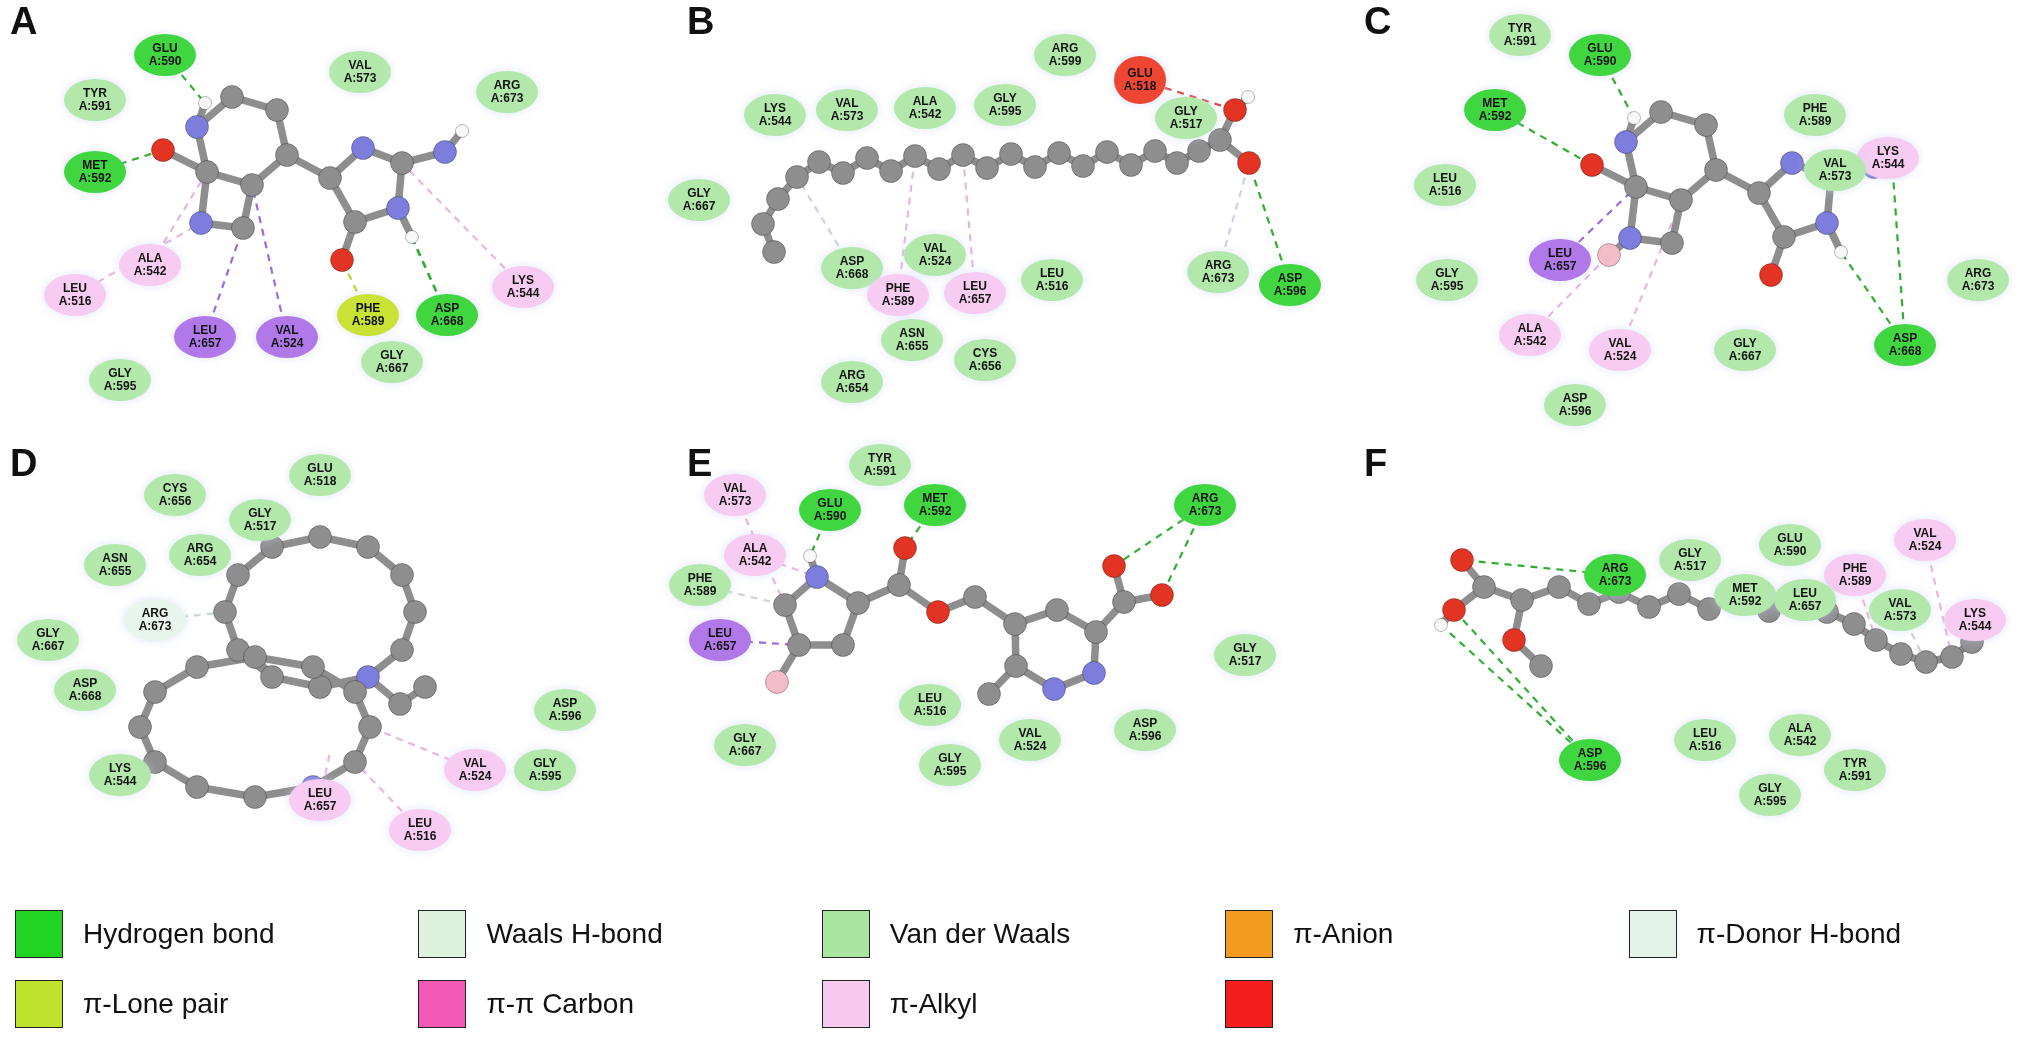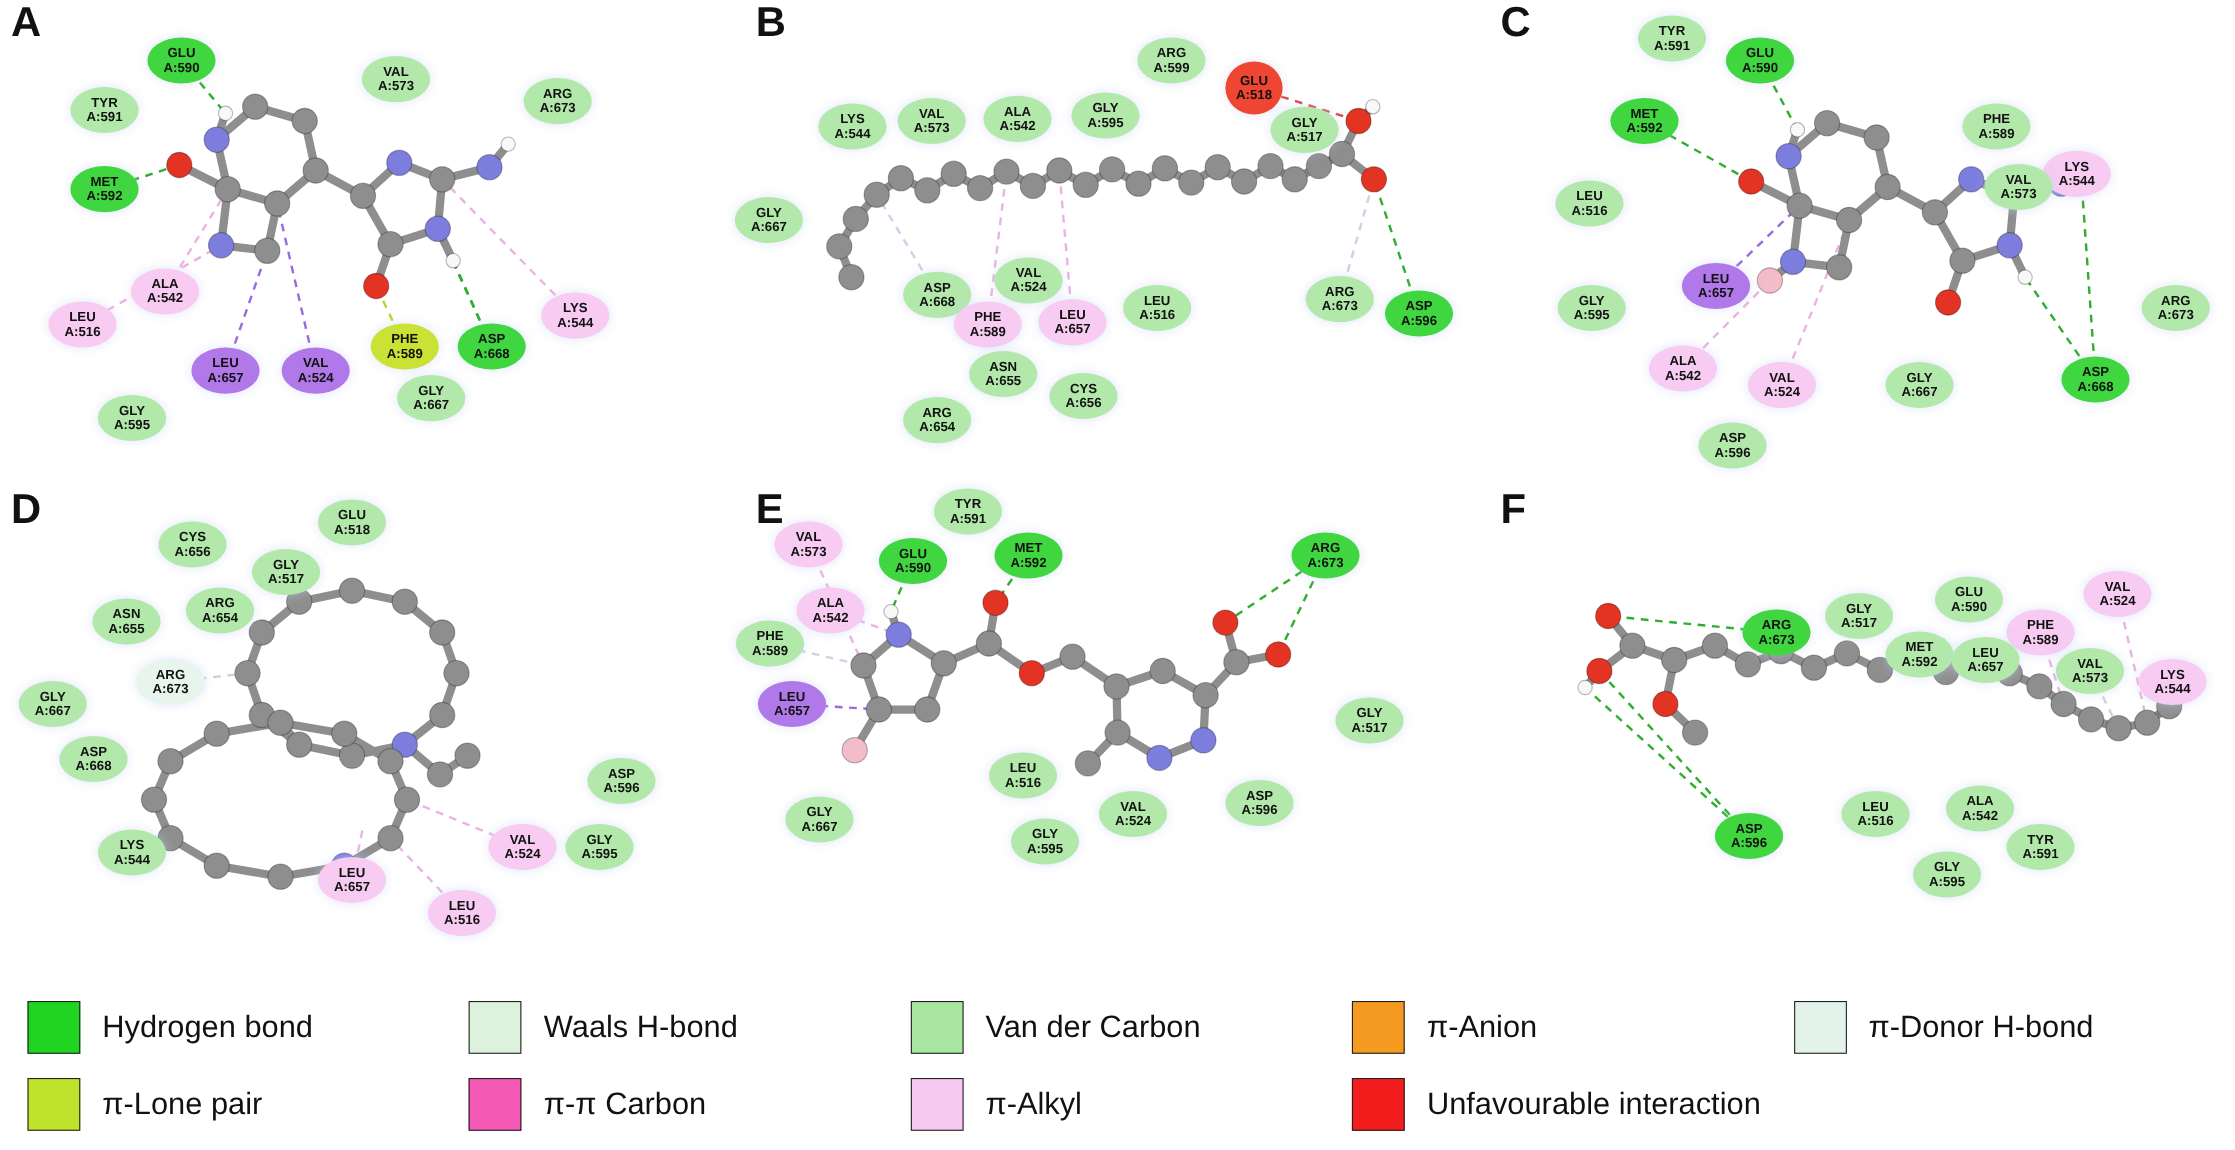--- a/index.html
+++ b/index.html
@@ -8,21 +8,21 @@
   #panels{position:absolute;inset:0;}
   .panel{position:absolute;}
   .plabel{position:absolute;left:10px;top:0px;font-size:38px;font-weight:bold;color:#111;}
   .mol{position:absolute;left:0;top:0;}
   .residue{position:absolute;width:62px;height:42px;border-radius:50%;
            display:flex;flex-direction:column;align-items:center;justify-content:center;
            transform:translate(-50%,-50%);font-weight:bold;font-size:12px;line-height:1.05;
            color:#111;text-align:center;box-shadow:0 0 10px rgba(200,210,245,.55);}
   #legend{position:absolute;left:0;top:888px;width:2032px;height:157px;background:#fff;}
   .legrow{position:absolute;left:0;width:2032px;height:64px;display:grid;
-          grid-template-columns:repeat(5,1fr);align-items:center;padding-left:25px;box-sizing:border-box;}
+          grid-template-columns:repeat(5,1fr);align-items:center;padding-left:15px;box-sizing:border-box;}
   .legitem{display:flex;align-items:center;gap:20px;}
   .swatch{width:46px;height:46px;border:1px solid #222;flex:0 0 auto;}
   .leglabel{font-size:28px;color:#111;}
 </style>
 </head>
 <body>
 
 <div id="panels">
     <div class="panel" style="left: 0px; top: 0px; width: 677px; height: 442px;">
       <svg width="677" height="442" class="mol">
@@ -733,21 +733,21 @@
       <div class="legitem">
         <div class="swatch" style="background: rgb(33, 212, 33);"></div>
         <div class="leglabel">Hydrogen bond</div>
       </div>
       <div class="legitem">
         <div class="swatch" style="background: rgb(221, 242, 221);"></div>
         <div class="leglabel">Waals H-bond</div>
       </div>
       <div class="legitem">
         <div class="swatch" style="background: rgb(169, 230, 160);"></div>
-        <div class="leglabel">Van der Carbon</div>
+        <div class="leglabel">Van der Waals</div>
       </div>
       <div class="legitem">
         <div class="swatch" style="background: rgb(245, 154, 33);"></div>
         <div class="leglabel">π-Anion</div>
       </div>
       <div class="legitem">
         <div class="swatch" style="background: rgb(227, 243, 234);"></div>
         <div class="leglabel">π-Donor H-bond</div>
       </div>
     </div>
@@ -759,16 +759,15 @@
       <div class="legitem">
         <div class="swatch" style="background: rgb(244, 90, 181);"></div>
         <div class="leglabel">π-π Carbon</div>
       </div>
       <div class="legitem">
         <div class="swatch" style="background: rgb(248, 201, 240);"></div>
         <div class="leglabel">π-Alkyl</div>
       </div>
       <div class="legitem">
         <div class="swatch" style="background: rgb(243, 29, 29);"></div>
-        <div class="leglabel">Unfavourable interaction</div>
       </div>
     </div>
   </div>
 
 </body></html>

